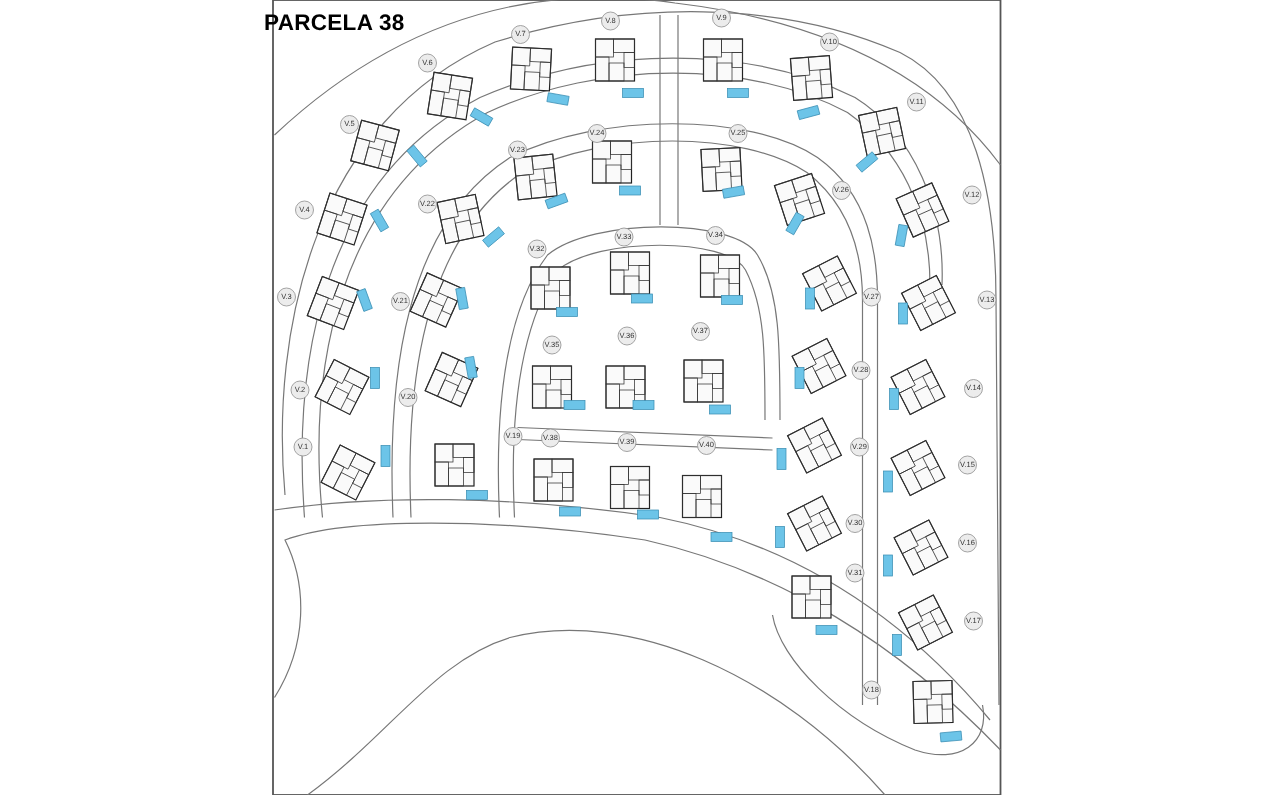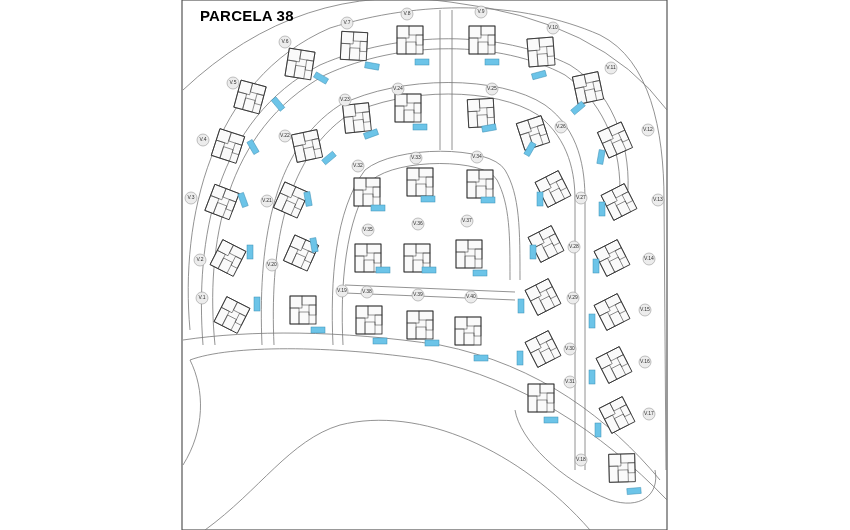--- a/index.html
+++ b/index.html
@@ -5,21 +5,21 @@
   html,body{margin:0;padding:0;background:#ffffff;}
   body{width:850px;height:530px;position:relative;overflow:hidden;font-family:"Liberation Sans",sans-serif;}
   #plan{position:absolute;left:0;top:0;}
   .frame{fill:#fff;stroke:#555;stroke-width:1.2;}
   .road{fill:none;stroke:#777;stroke-width:0.8;}
   .pool{fill:#6cc4e8;stroke:#3b8fb4;stroke-width:0.5;}
   .house{fill:#fafafa;stroke:#222;stroke-width:0.8;}
   .room{fill:none;stroke:#333;stroke-width:0.5;}
   .lbl-circle{fill:#ececec;stroke:#999;stroke-width:0.6;}
   .lbl-text{font-family:"Liberation Sans",sans-serif;font-size:5px;fill:#333;text-anchor:middle;dominant-baseline:middle;}
-  .title{position:absolute;left:200px;top:7px;font-family:"Liberation Sans",sans-serif;font-weight:bold;font-size:15px;color:#000;letter-spacing:0.2px;}
+  .title{position:absolute;left:176px;top:7px;font-family:"Liberation Sans",sans-serif;font-weight:bold;font-size:15px;color:#000;letter-spacing:0.2px;}
 </style>
 </head>
 <body>
 
 <svg id="plan" width="850" height="530" viewBox="0 0 850 530">
 
   <rect class="frame" x="182" y="0" width="485" height="530"></rect>
 
   <g>
 

